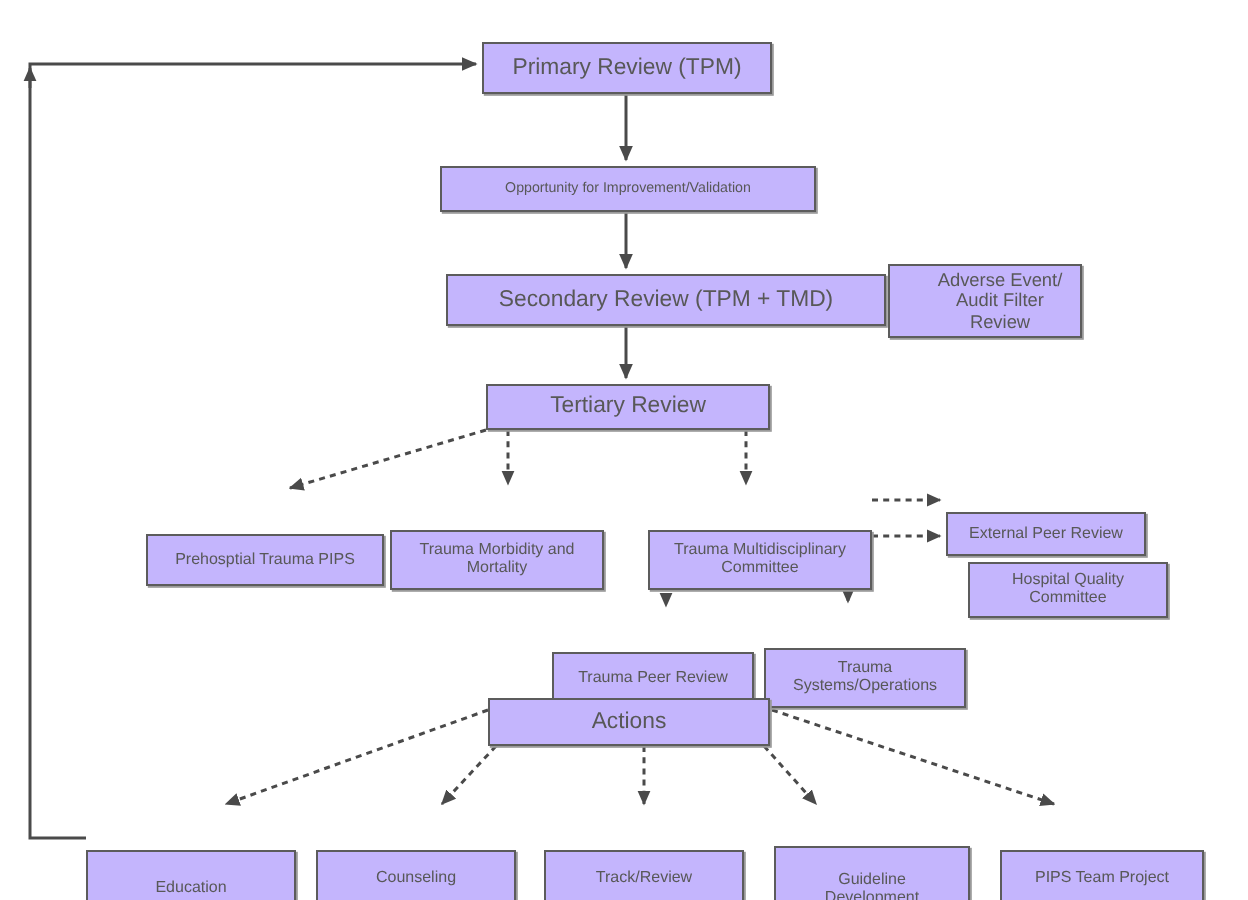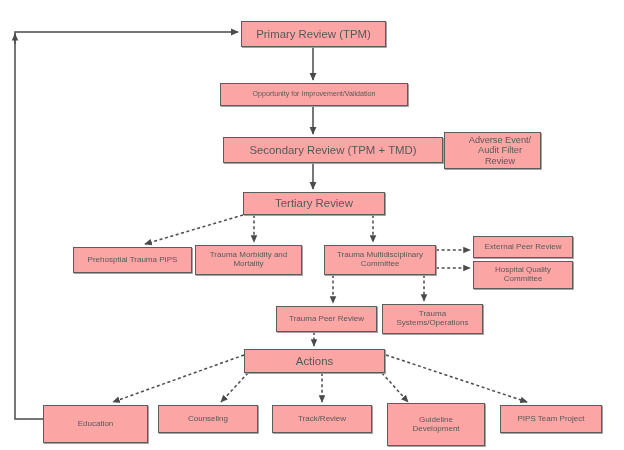--- a/index.html
+++ b/index.html
@@ -18,39 +18,39 @@
   #svg-layer {
     position: absolute;
     left: 0;
     top: 0;
     width: 624px;
     height: 450px;
   }
   .node {
     position: absolute;
     box-sizing: border-box;
-    background: #fca5a5;
+    background: #c4b5fd;
     border: 1.6px solid #5c5c5c;
     box-shadow: 0.9px 0.9px 0 0 #9a9a9a;
     display: flex;
     align-items: center;
     justify-content: center;
     text-align: center;
     color: #585858;
     line-height: 1.12;
     z-index: 5;
     padding: 1px 3px;
   }
   .node span {
     display: block;
     width: 100%;
   }
   .sz-lg   { font-size: 11.4px; }
   .sz-md   { font-size: 9.2px; padding-left: 18px; }
-  .sz-sm   { font-size: 8.0px; }
+  .sz-sm   { font-size: 8.0px; margin-top: 20px; }
   .sz-xs   { font-size: 7.1px; }
 </style>
 </head>
 <body>
 
 <div id="canvas">
 
   <svg id="svg-layer" viewBox="0 0 624 450" xmlns="http://www.w3.org/2000/svg">
     <defs>
       <marker id="arrow-solid" viewBox="0 0 10 10" refX="9" refY="5" markerWidth="5.2" markerHeight="5.2" orient="auto-start-reverse">
@@ -122,21 +122,21 @@
       </div>
       <div class="node sz-sm" style="left: 195px; top: 245px; width: 107px; height: 30px;">
         <span>Trauma Morbidity and<br>Mortality</span>
       </div>
       <div class="node sz-sm" style="left: 324px; top: 245px; width: 112px; height: 30px;">
         <span>Trauma Multidisciplinary<br>Committee</span>
       </div>
       <div class="node sz-sm" style="left: 473px; top: 236px; width: 100px; height: 22px;">
         <span>External Peer Review</span>
       </div>
-      <div class="node sz-sm" style="left: 473px; top: 261px; width: 100px; height: 28px;">
+      <div class="node sz-sm" style="left: 484px; top: 261px; width: 100px; height: 28px;">
         <span>Hospital Quality<br>Committee</span>
       </div>
       <div class="node sz-sm" style="left: 276px; top: 306px; width: 101px; height: 26px;">
         <span>Trauma Peer Review</span>
       </div>
       <div class="node sz-sm" style="left: 382px; top: 304px; width: 101px; height: 30px;">
         <span>Trauma<br>Systems/Operations</span>
       </div>
       <div class="node sz-lg" style="left: 244px; top: 349px; width: 141px; height: 24px;">
         <span>Actions</span>

